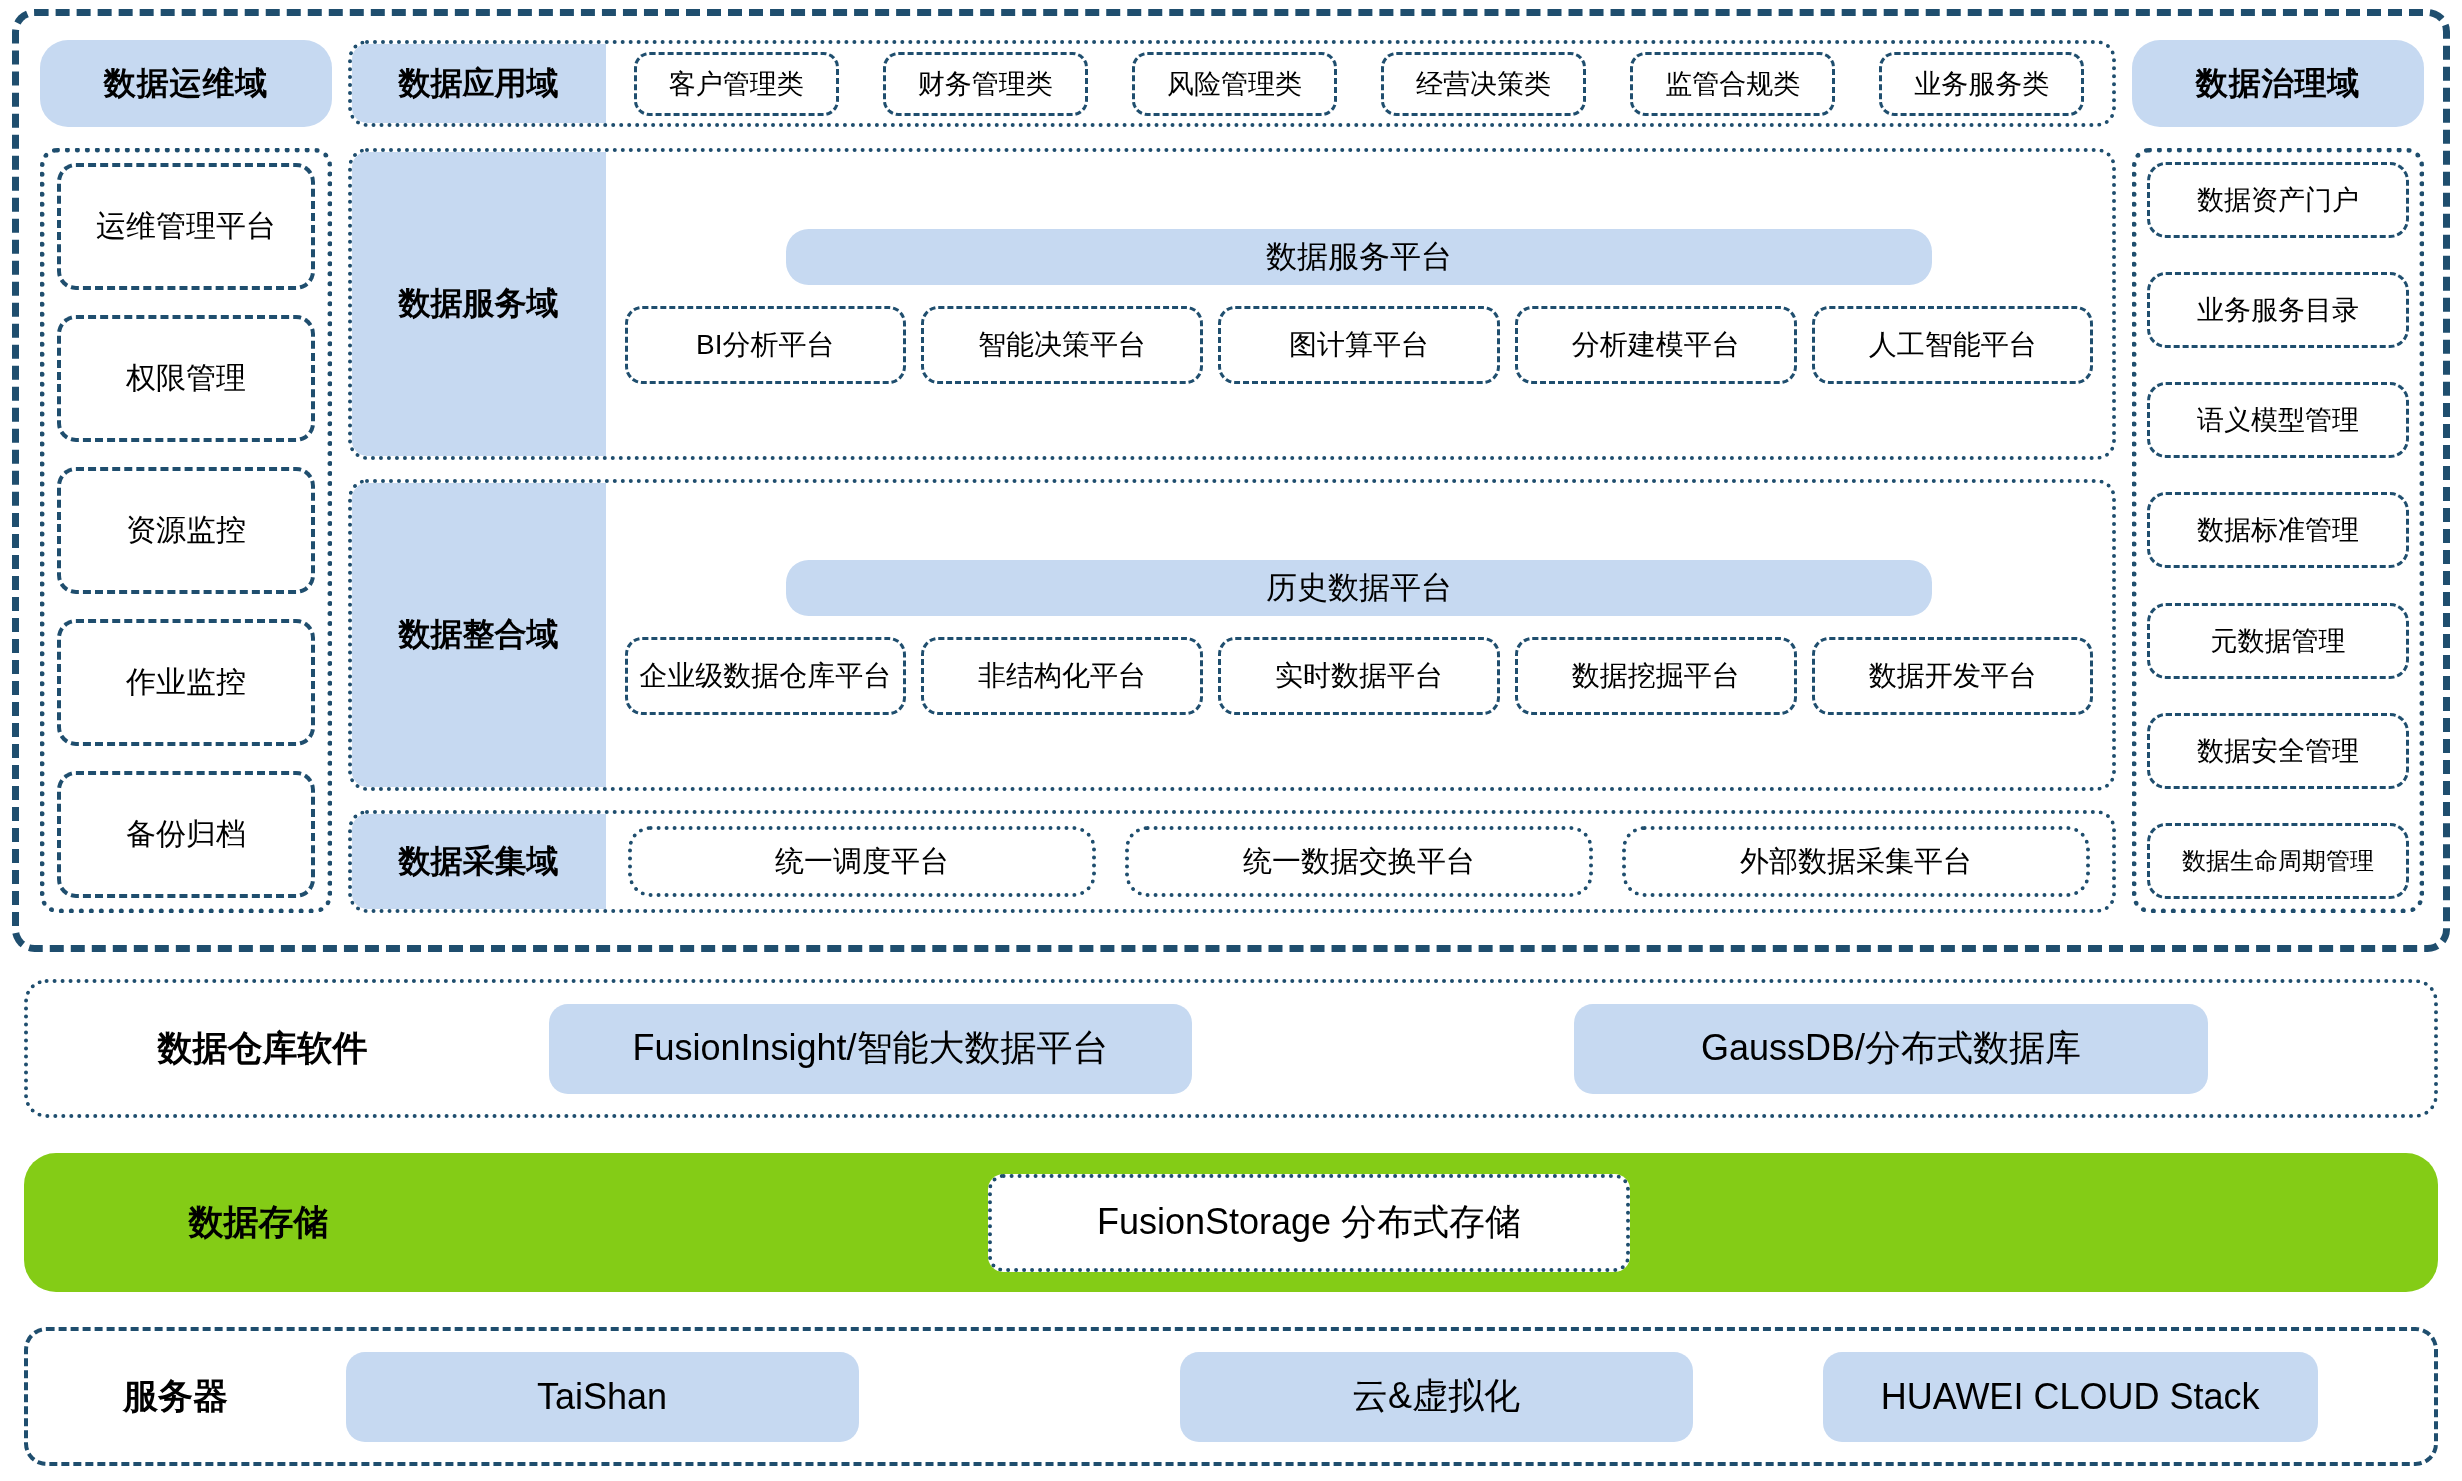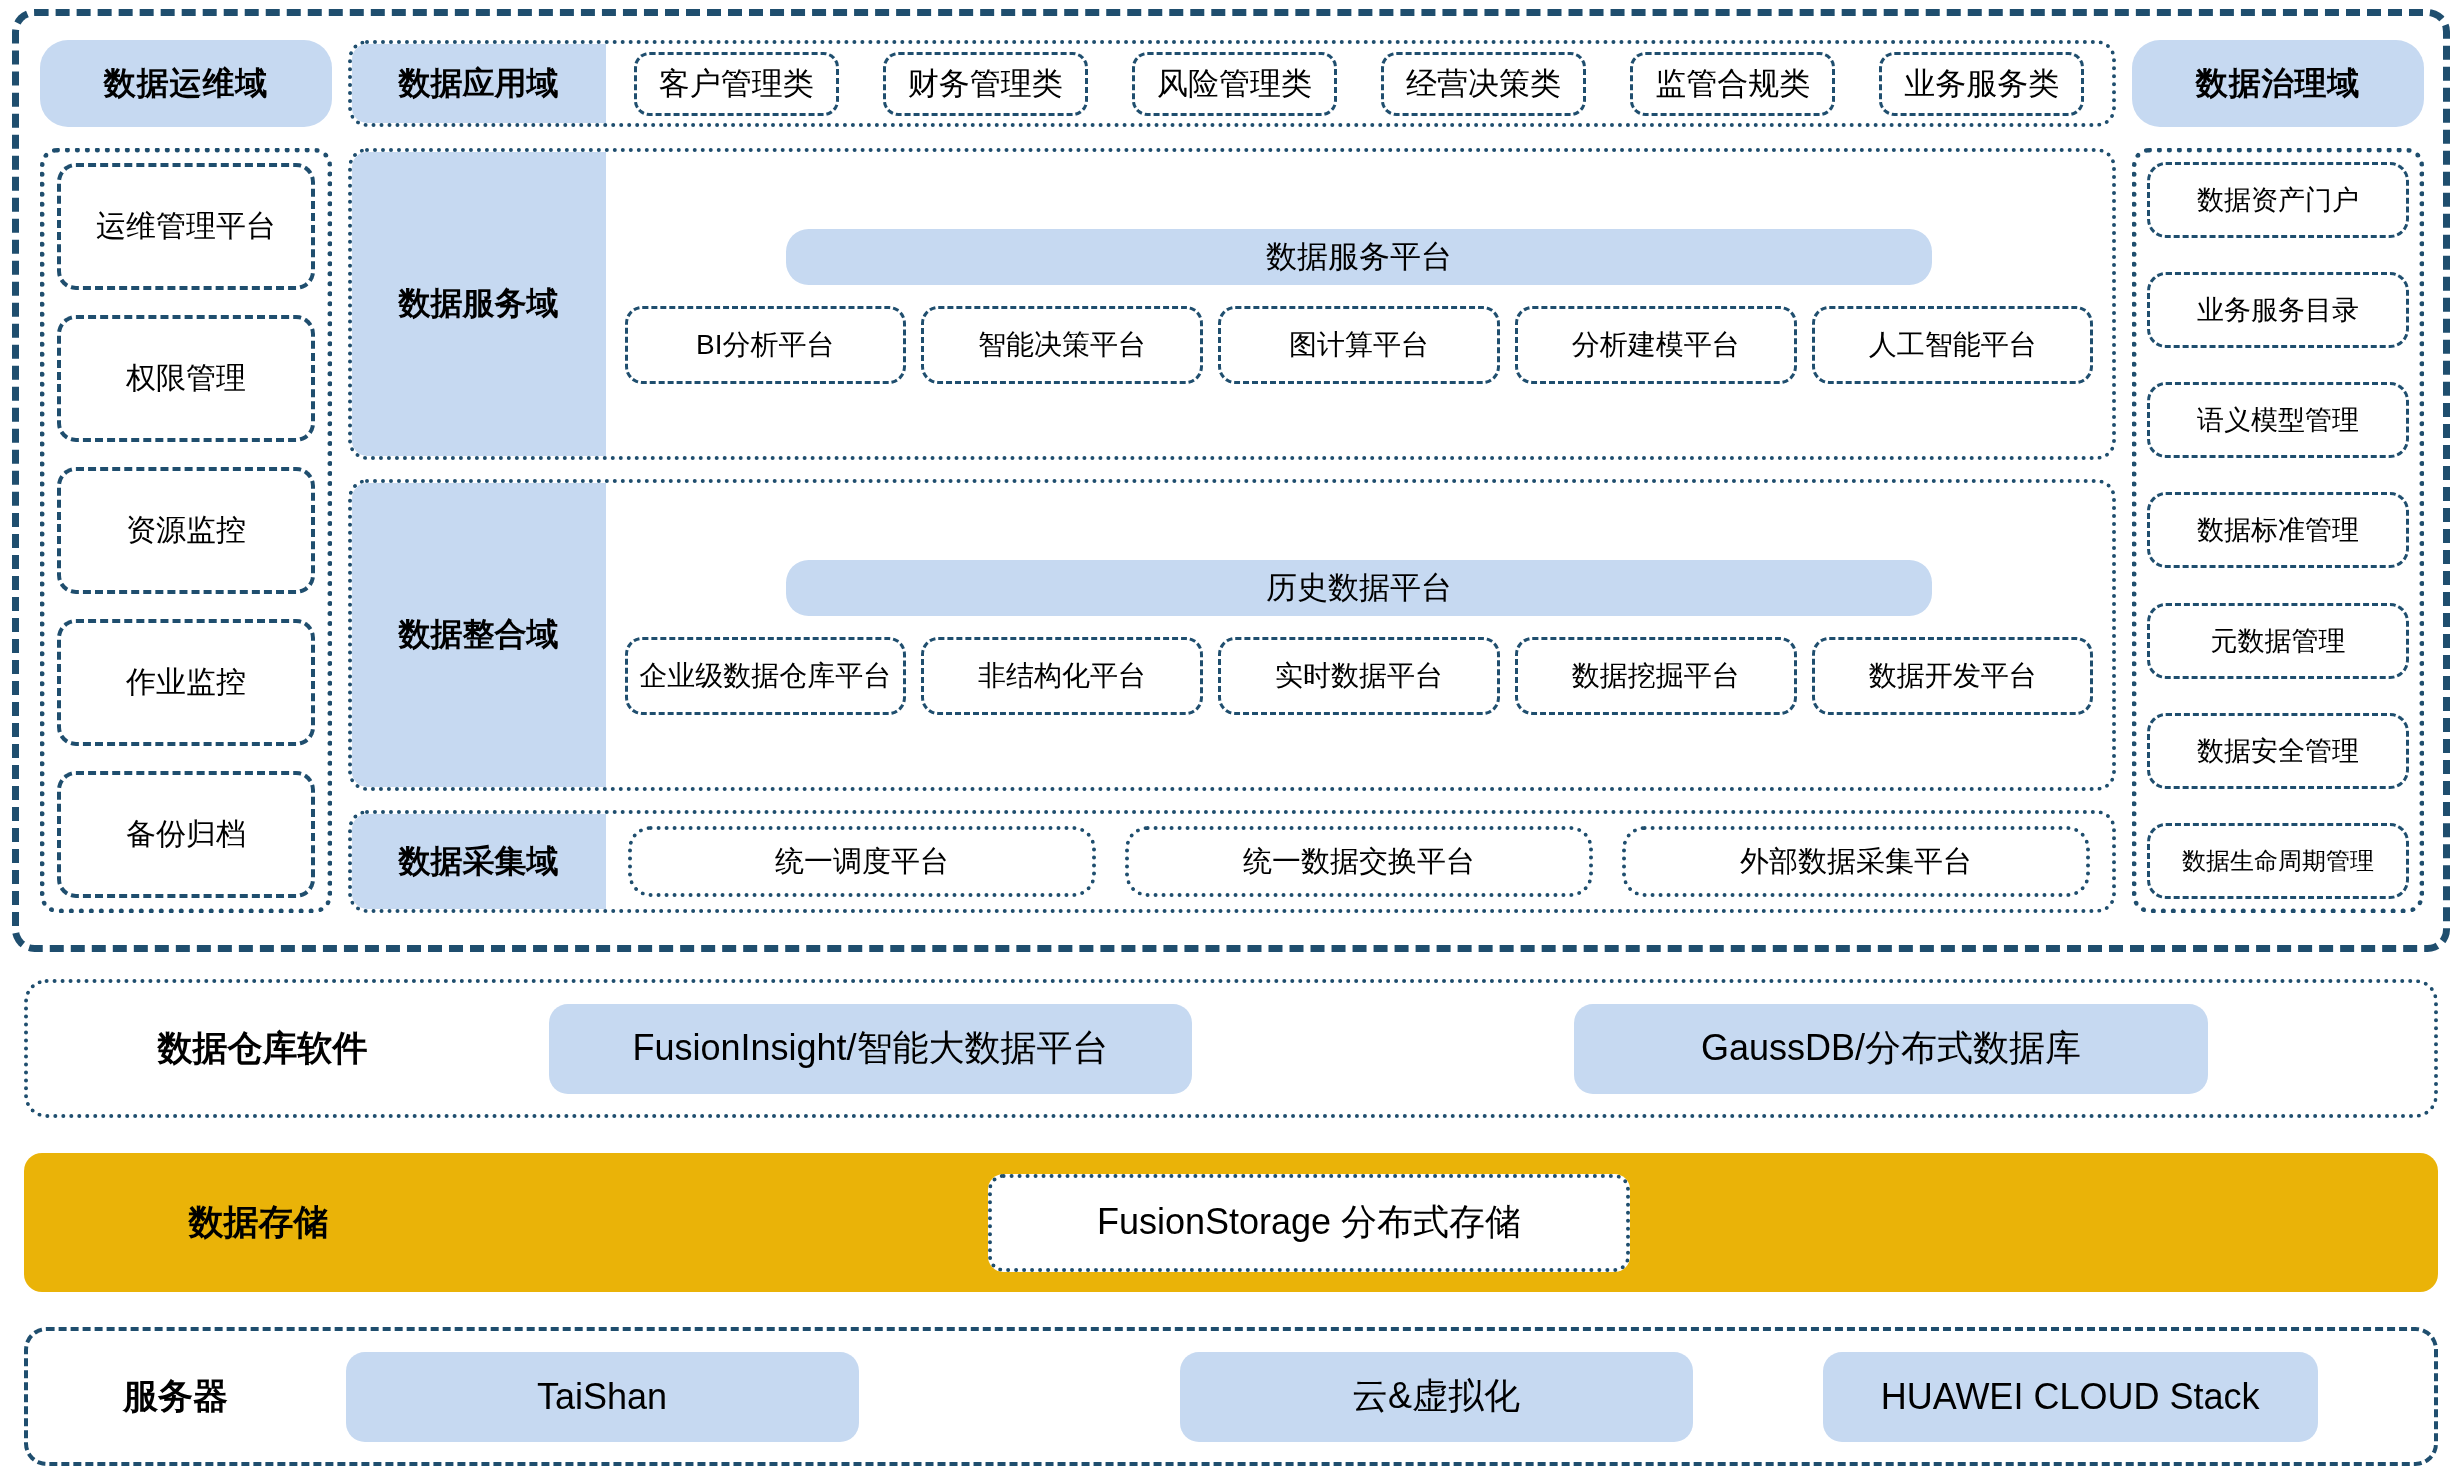--- a/index.html
+++ b/index.html
@@ -48,21 +48,21 @@
     font-size:32px;font-weight:bold;
   }
   #app-domain-items{
     flex:1;display:flex;align-items:center;justify-content:space-around;
     padding:0 12px;gap:12px;
   }
   .app-chip{
     box-sizing:border-box;
     border:3.5px dashed #1f4e6e;border-radius:15.6px;
     height:64px;min-width:205px;padding:0 14px;
-    font-size:31px;background:#fff;
+    font-size:27px;background:#fff;
   }
 
   
   #mid-wrap{
     position:absolute;left:40px;top:148px;width:2384px;height:765px;
     display:flex;align-items:stretch;gap:15.6px;
   }
   #ops-col{
     width:292px;flex:none;box-sizing:border-box;
     border:5.2px dotted #1f4e6e;border-radius:17.4px;
@@ -134,21 +134,21 @@
   .bottom-band{
     position:absolute;left:24px;width:2414px;box-sizing:border-box;
     display:flex;align-items:center;
   }
   #dw-band{
     top:979px;height:139px;
     border:4.3px dotted #1f4e6e;border-radius:22.6px;background:#fff;
   }
   #storage-band{
     top:1153px;height:139px;
-    border-radius:18px;background:#eab308;
+    border-radius:32px;background:#84cc16;
   }
   #server-band{
     top:1327px;height:139px;
     border:4.3px dashed #1f4e6e;border-radius:22.6px;background:#fff;
   }
   .bottom-title{
     flex:none;font-size:35px;font-weight:bold;
     display:flex;align-items:center;justify-content:center;
   }
   #dw-title{width:469px;}

